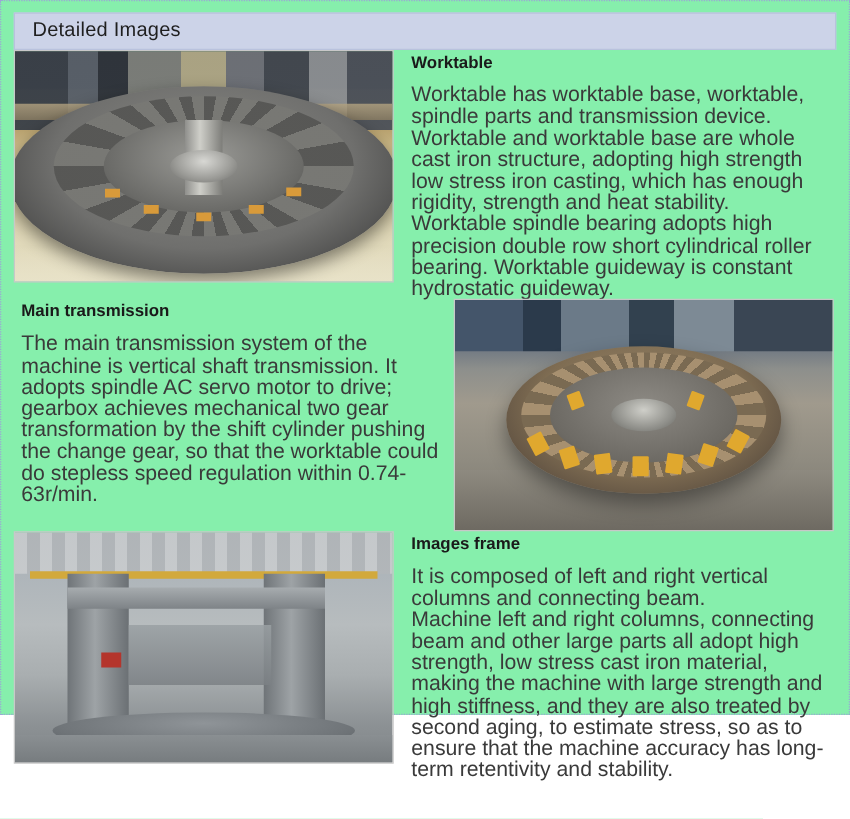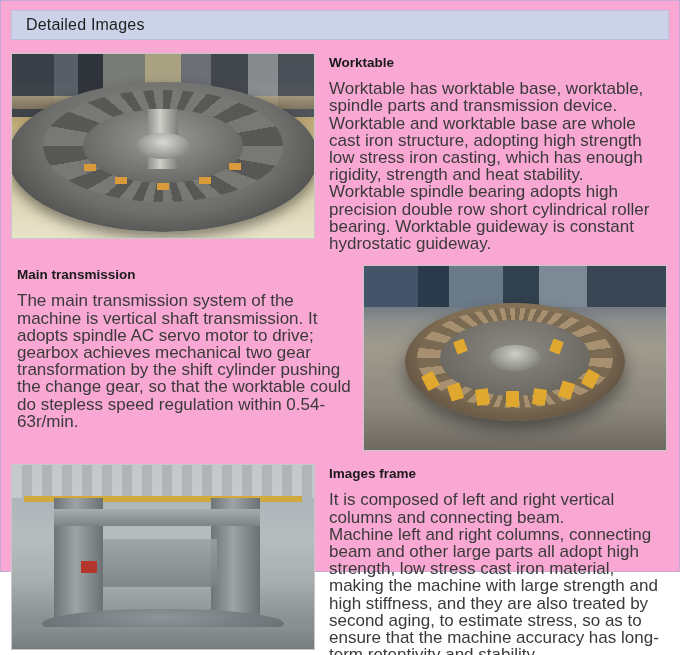--- a/index.html
+++ b/index.html
@@ -13,21 +13,21 @@
     font-family: "Liberation Sans", sans-serif;
     color: #333333;
     overflow: hidden;
   }
   .page {
     position: relative;
     width: 680px;
     height: 572px;
     box-sizing: border-box;
     border: 1px dotted #9aa8d4;
-    background: #f9a8d4;
+    background: #86efac;
   }
   .section-header {
     margin: 9px 10px 0 10px;
     height: 30px;
     background: #ccd3e8;
     border: 1px solid #b9c2dd;
     display: flex;
     align-items: center;
     padding-left: 14px;
     box-sizing: border-box;
@@ -37,21 +37,21 @@
     color: #1f1f1f;
     letter-spacing: 0.2px;
   }
   .content {
     padding: 0 10px;
     box-sizing: border-box;
   }
   .block {
     display: flex;
     box-sizing: border-box;
-    margin-top: 13px;
+    margin-top: 0;
   }
   .block.reverse {
     flex-direction: row;
     justify-content: center;
   }
   .col-img {
     width: 306px;
     flex: 0 0 306px;
   }
   .col-txt {
@@ -299,21 +299,21 @@
       </div>
       <div class="col-txt">
         <div class="heading">Worktable</div>
         <p class="para">Worktable has worktable base, worktable, spindle parts and transmission device. Worktable and worktable base are whole cast iron structure, adopting high strength low stress iron casting, which has enough rigidity, strength and heat stability. Worktable spindle bearing adopts high precision double row short cylindrical roller bearing. Worktable guideway is constant hydrostatic guideway.</p>
       </div>
     </div>
 
     <div class="block reverse">
       <div class="col-txt left">
         <div class="heading">Main transmission</div>
-        <p class="para">The main transmission system of the machine is vertical shaft transmission. It adopts spindle AC servo motor to drive; gearbox achieves mechanical two gear transformation by the shift cylinder pushing the change gear, so that the worktable could do stepless speed regulation within 0.54-63r/min.</p>
+        <p class="para">The main transmission system of the machine is vertical shaft transmission. It adopts spindle AC servo motor to drive; gearbox achieves mechanical two gear transformation by the shift cylinder pushing the change gear, so that the worktable could do stepless speed regulation within 0.74-63r/min.</p>
       </div>
       <div class="col-img">
         <div class="photo p2">
           <div class="wall"></div>
           <div class="bed"></div>
           <div class="gear-outer"></div>
           <div class="gear-teeth"></div>
           <div class="gear-mid"></div>
           <div class="gear-hub"></div>
           <div class="y y1"></div>

